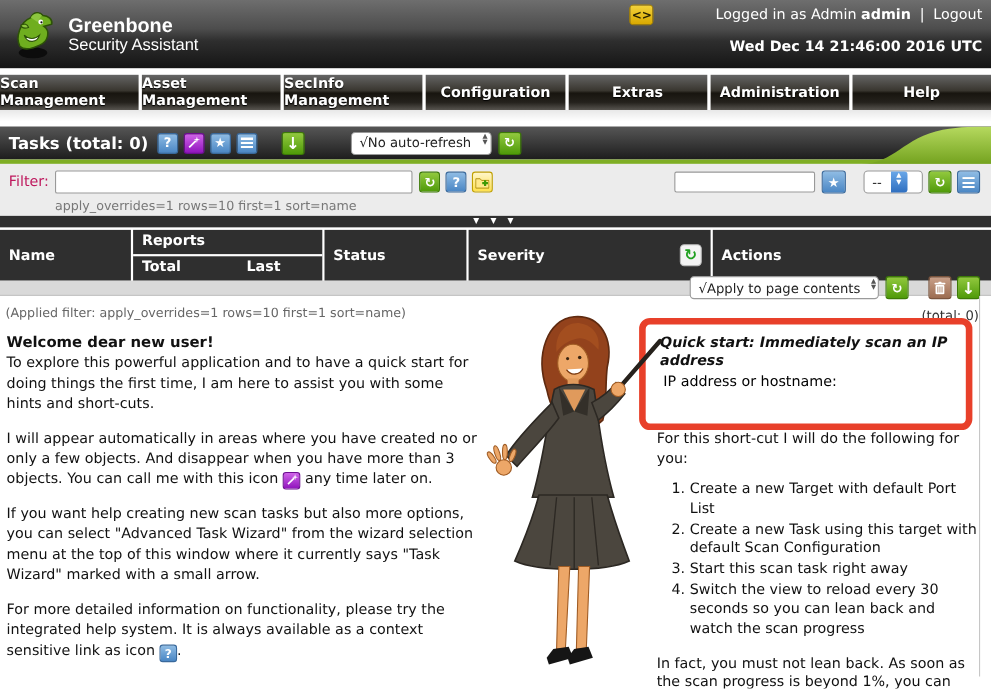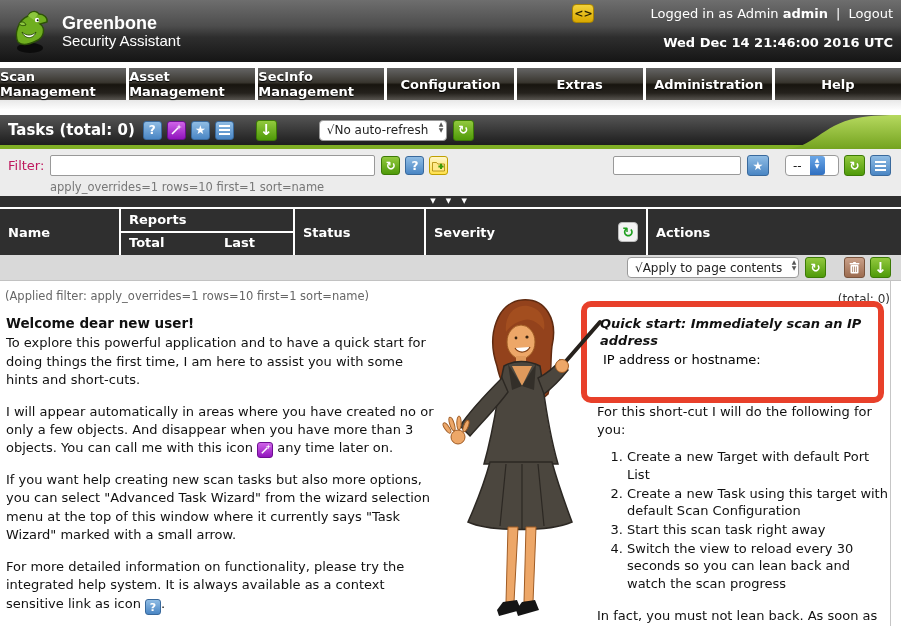--- a/index.html
+++ b/index.html
@@ -77,21 +77,21 @@
   .th-reports .rep-sub > div { padding:2px 8px; }
   .rep-total { width:93px; }
   .rep-last  { flex:1; }
   .th-sev    { width:220px; justify-content:space-between; }
   .th-trend  { width:122px; }
   .th-actions{ flex:1; }
   .sortbtn { width:20px; height:20px; background:#f4f4f4; border:1px solid #bbb; border-radius:4px; color:#21a121;
              font-size:14px; font-weight:bold; display:flex; align-items:center; justify-content:center; cursor:pointer; }
 
   
-  .bulk { height:26px; background:#d9d9d9; border-bottom:1px solid #c2c2c2; display:flex; align-items:center;
+  .bulk { height:14px; background:#d9d9d9; border-bottom:1px solid #c2c2c2; display:flex; align-items:center;
           justify-content:flex-end; padding-right:10px; }
   .bulk .sp { width:18px; }
 
   
   .main { position:relative; height:346px; }
   .applied { position:absolute; left:5px; top:8px; font-size:11.5px; color:#666; }
   .totaltag { position:absolute; right:11px; top:11px; font-size:12px; color:#333; }
   .rightedge { position:absolute; left:890px; top:0; width:1px; height:346px; background:#c6c6c6; }
 
   .welcome { position:absolute; left:6px; top:33px; width:430px; font-size:13px; color:#111; line-height:1.42; }

